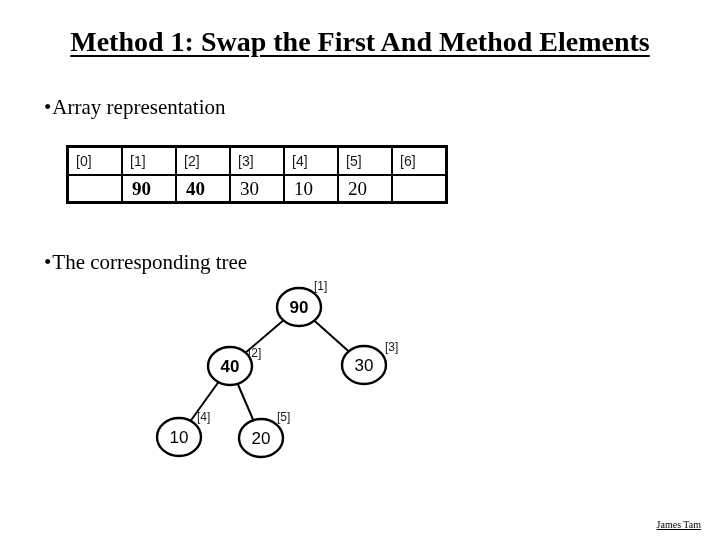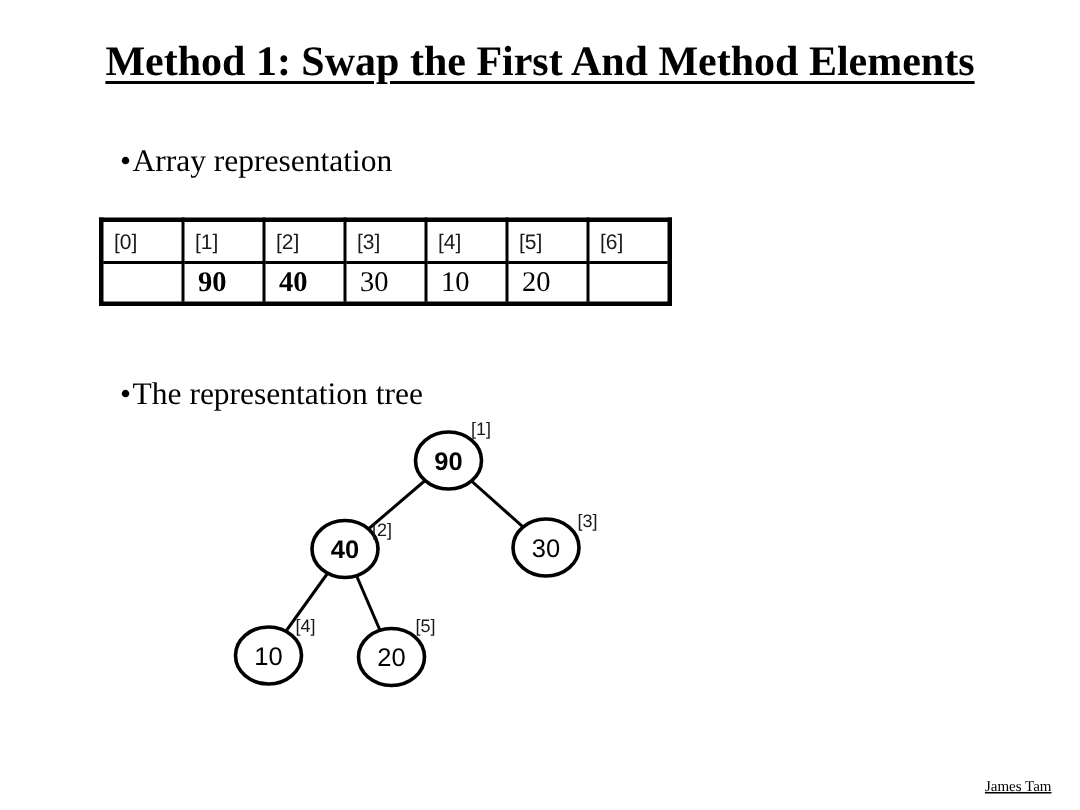--- a/index.html
+++ b/index.html
@@ -32,21 +32,20 @@
     text-decoration-thickness: 2px;
     margin: 0;
     letter-spacing: 0px;
   }
   .bullet {
     position: absolute;
     left: 44px;
     font-size: 21px;
     font-family: "Liberation Serif", serif;
     white-space: nowrap;
-    margin-left: 36px;
   }
   .bullet .dot { margin-right: 1px; }
   .bullet-1 { top: 95px; }
   .bullet-2 { top: 250px; }
 
   table.array-table {
     position: absolute;
     left: 66px;
     top: 145px;
     border-collapse: collapse;
@@ -131,21 +130,21 @@
           <td class="bold">40</td>
           <td>30</td>
           <td>10</td>
           <td>20</td>
           <td></td>
         </tr>
       </tbody>
   </table>
 
   <div class="bullet bullet-2">
-    <span class="dot">•</span><span>The representation tree</span>
+    <span class="dot">•</span><span>The corresponding tree</span>
   </div>
 
   <svg class="tree-svg" viewBox="0 0 720 540">
       <line x1="299" y1="307" x2="230" y2="366" stroke="#000000" stroke-width="2"></line>
       <line x1="299" y1="307" x2="364" y2="365" stroke="#000000" stroke-width="2"></line>
       <line x1="230" y1="366" x2="179" y2="437" stroke="#000000" stroke-width="2"></line>
       <line x1="230" y1="366" x2="261" y2="438" stroke="#000000" stroke-width="2"></line>
       <ellipse cx="299" cy="307" rx="22" ry="19" fill="#ffffff" stroke="#000000" stroke-width="2.4"></ellipse>
       <text x="299" y="313" text-anchor="middle" class="tree-node-value" font-weight="bold" fill="#000">90</text>
       <text x="314" y="290" class="tree-node-label">[1]</text>

